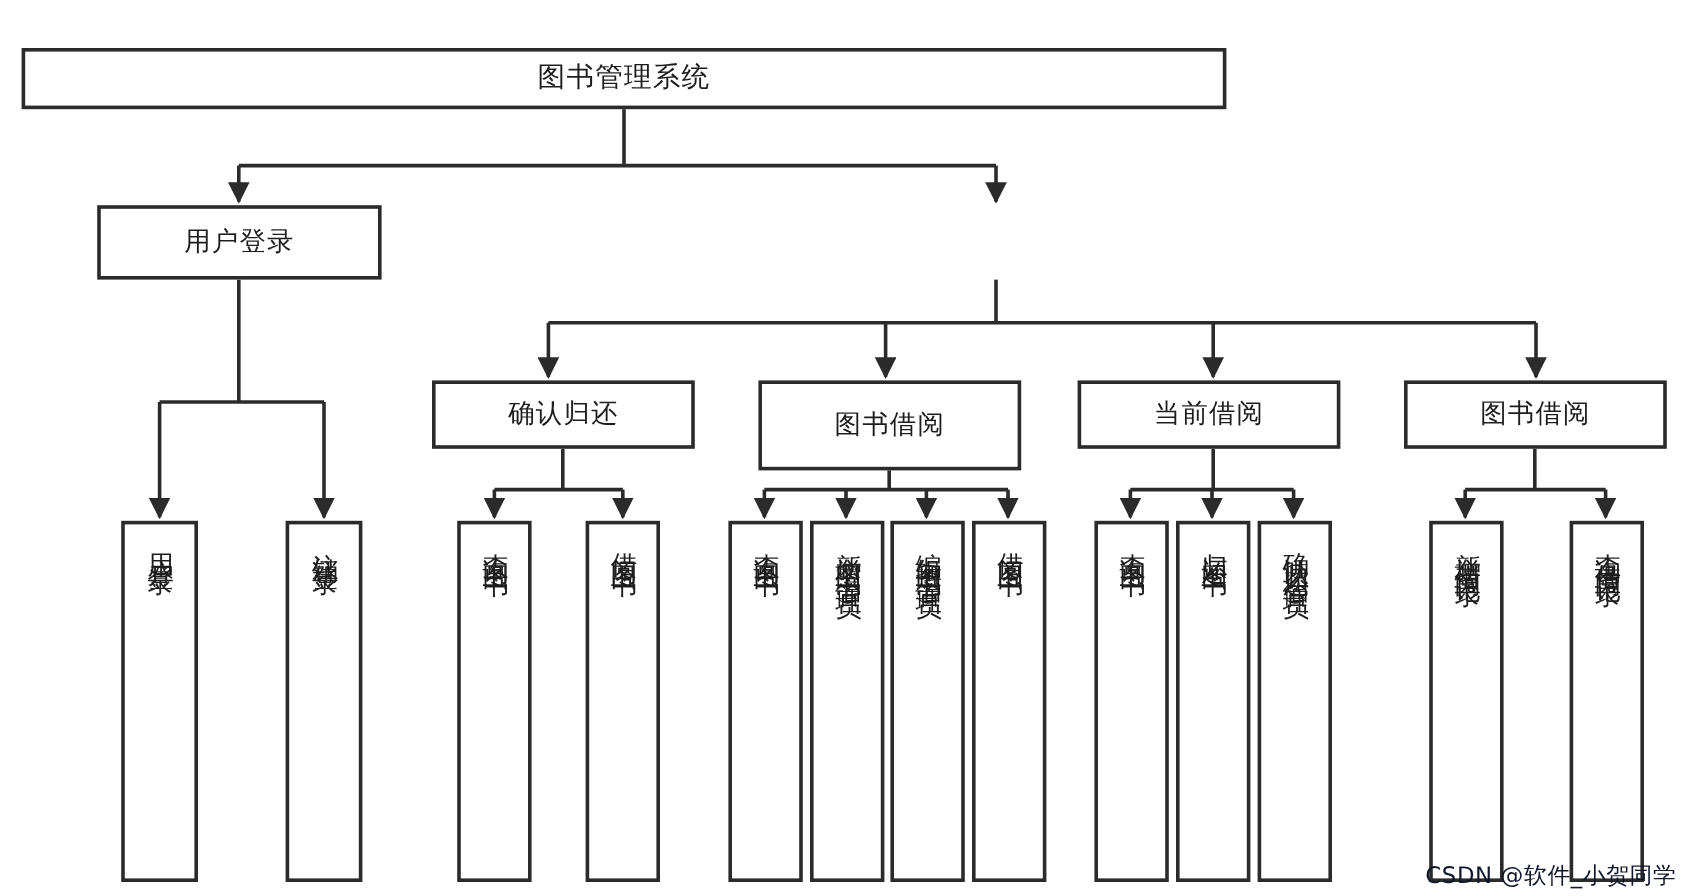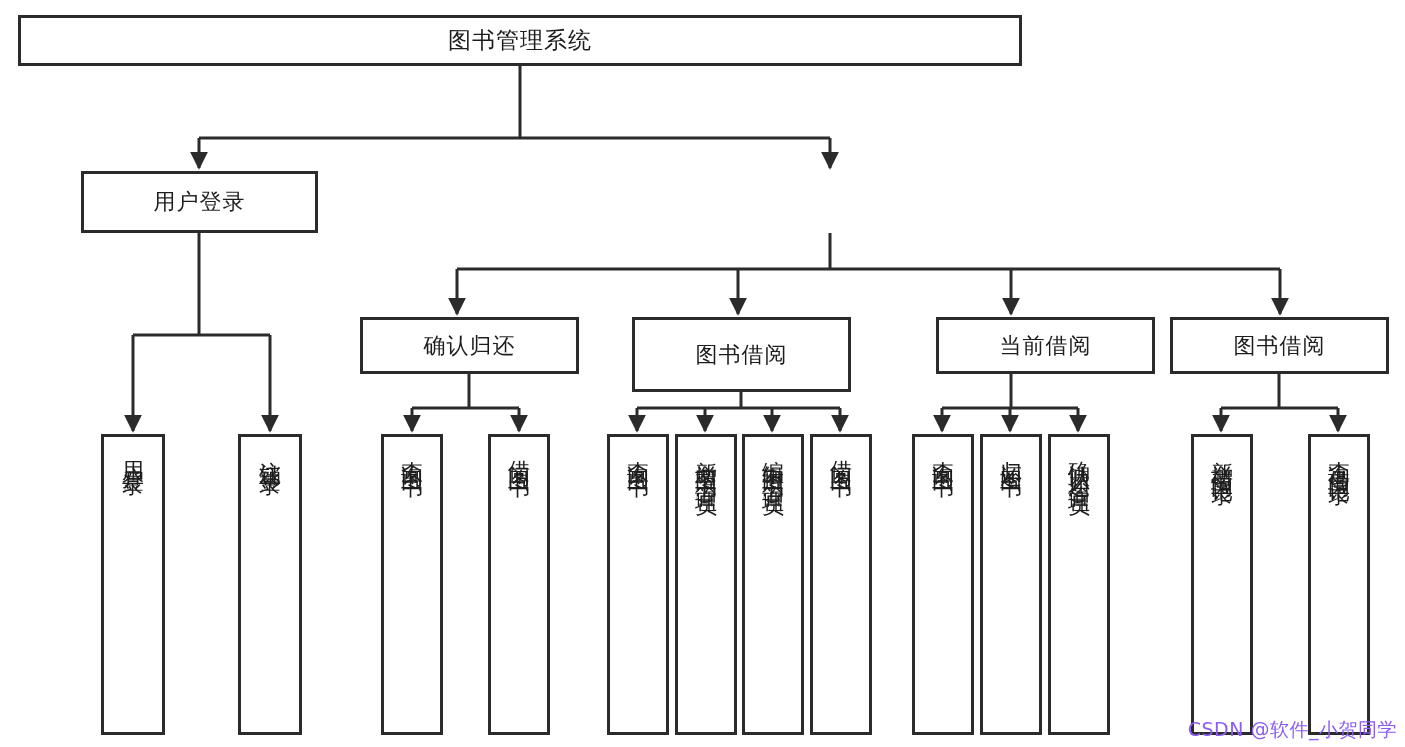--- a/index.html
+++ b/index.html
@@ -28,21 +28,21 @@
     text-align:center;
   }
   .node .label{
     display:block;
     color:#1d1d1d;
     letter-spacing:1px;
     line-height:1.18;
     white-space:nowrap;
   }
   
-  .node.root{border-width:3px;}
+  .node.root{border-width:3px;margin-top:25px;}
   .node.root .label{font-size:23px;}
   
   .node.branch .label{font-size:22px;}
   
   .node.leaf{
     align-items:flex-start;
     justify-content:center;
     padding-top:6px;
   }
   .node.leaf .label{
@@ -59,21 +59,21 @@
     left:0;top:0;
     width:1405px;height:747px;
     pointer-events:none;
   }
   
   .watermark{
     position:absolute;
     right:8px;
     bottom:4px;
     font-size:19px;
-    color:#8b5cf6;
+    color:#0f172a;
     letter-spacing:0.5px;
     white-space:nowrap;
     user-select:none;
   }
 </style>
 </head>
 <body>
 
 <div id="diagram">
 
@@ -139,21 +139,21 @@
 
 
   <div class="node branch" style="left:360px;top:317px;width:219px;height:57px;">
     <span class="label">确认归还</span>
   </div>
 
   <div class="node branch" style="left:632px;top:317px;width:219px;height:75px;">
     <span class="label">图书借阅</span>
   </div>
 
-  <div class="node branch" style="left:936px;top:317px;width:219px;height:57px;">
+  <div class="node branch" style="left:898px;top:317px;width:219px;height:57px;">
     <span class="label">当前借阅</span>
   </div>
 
   <div class="node branch" style="left:1170px;top:317px;width:219px;height:57px;">
     <span class="label">图书借阅</span>
   </div>
 
   <div class="node leaf" style="left:101px;top:434px;width:64px;height:301px;">
     <span class="label">用户登录</span>
   </div>

